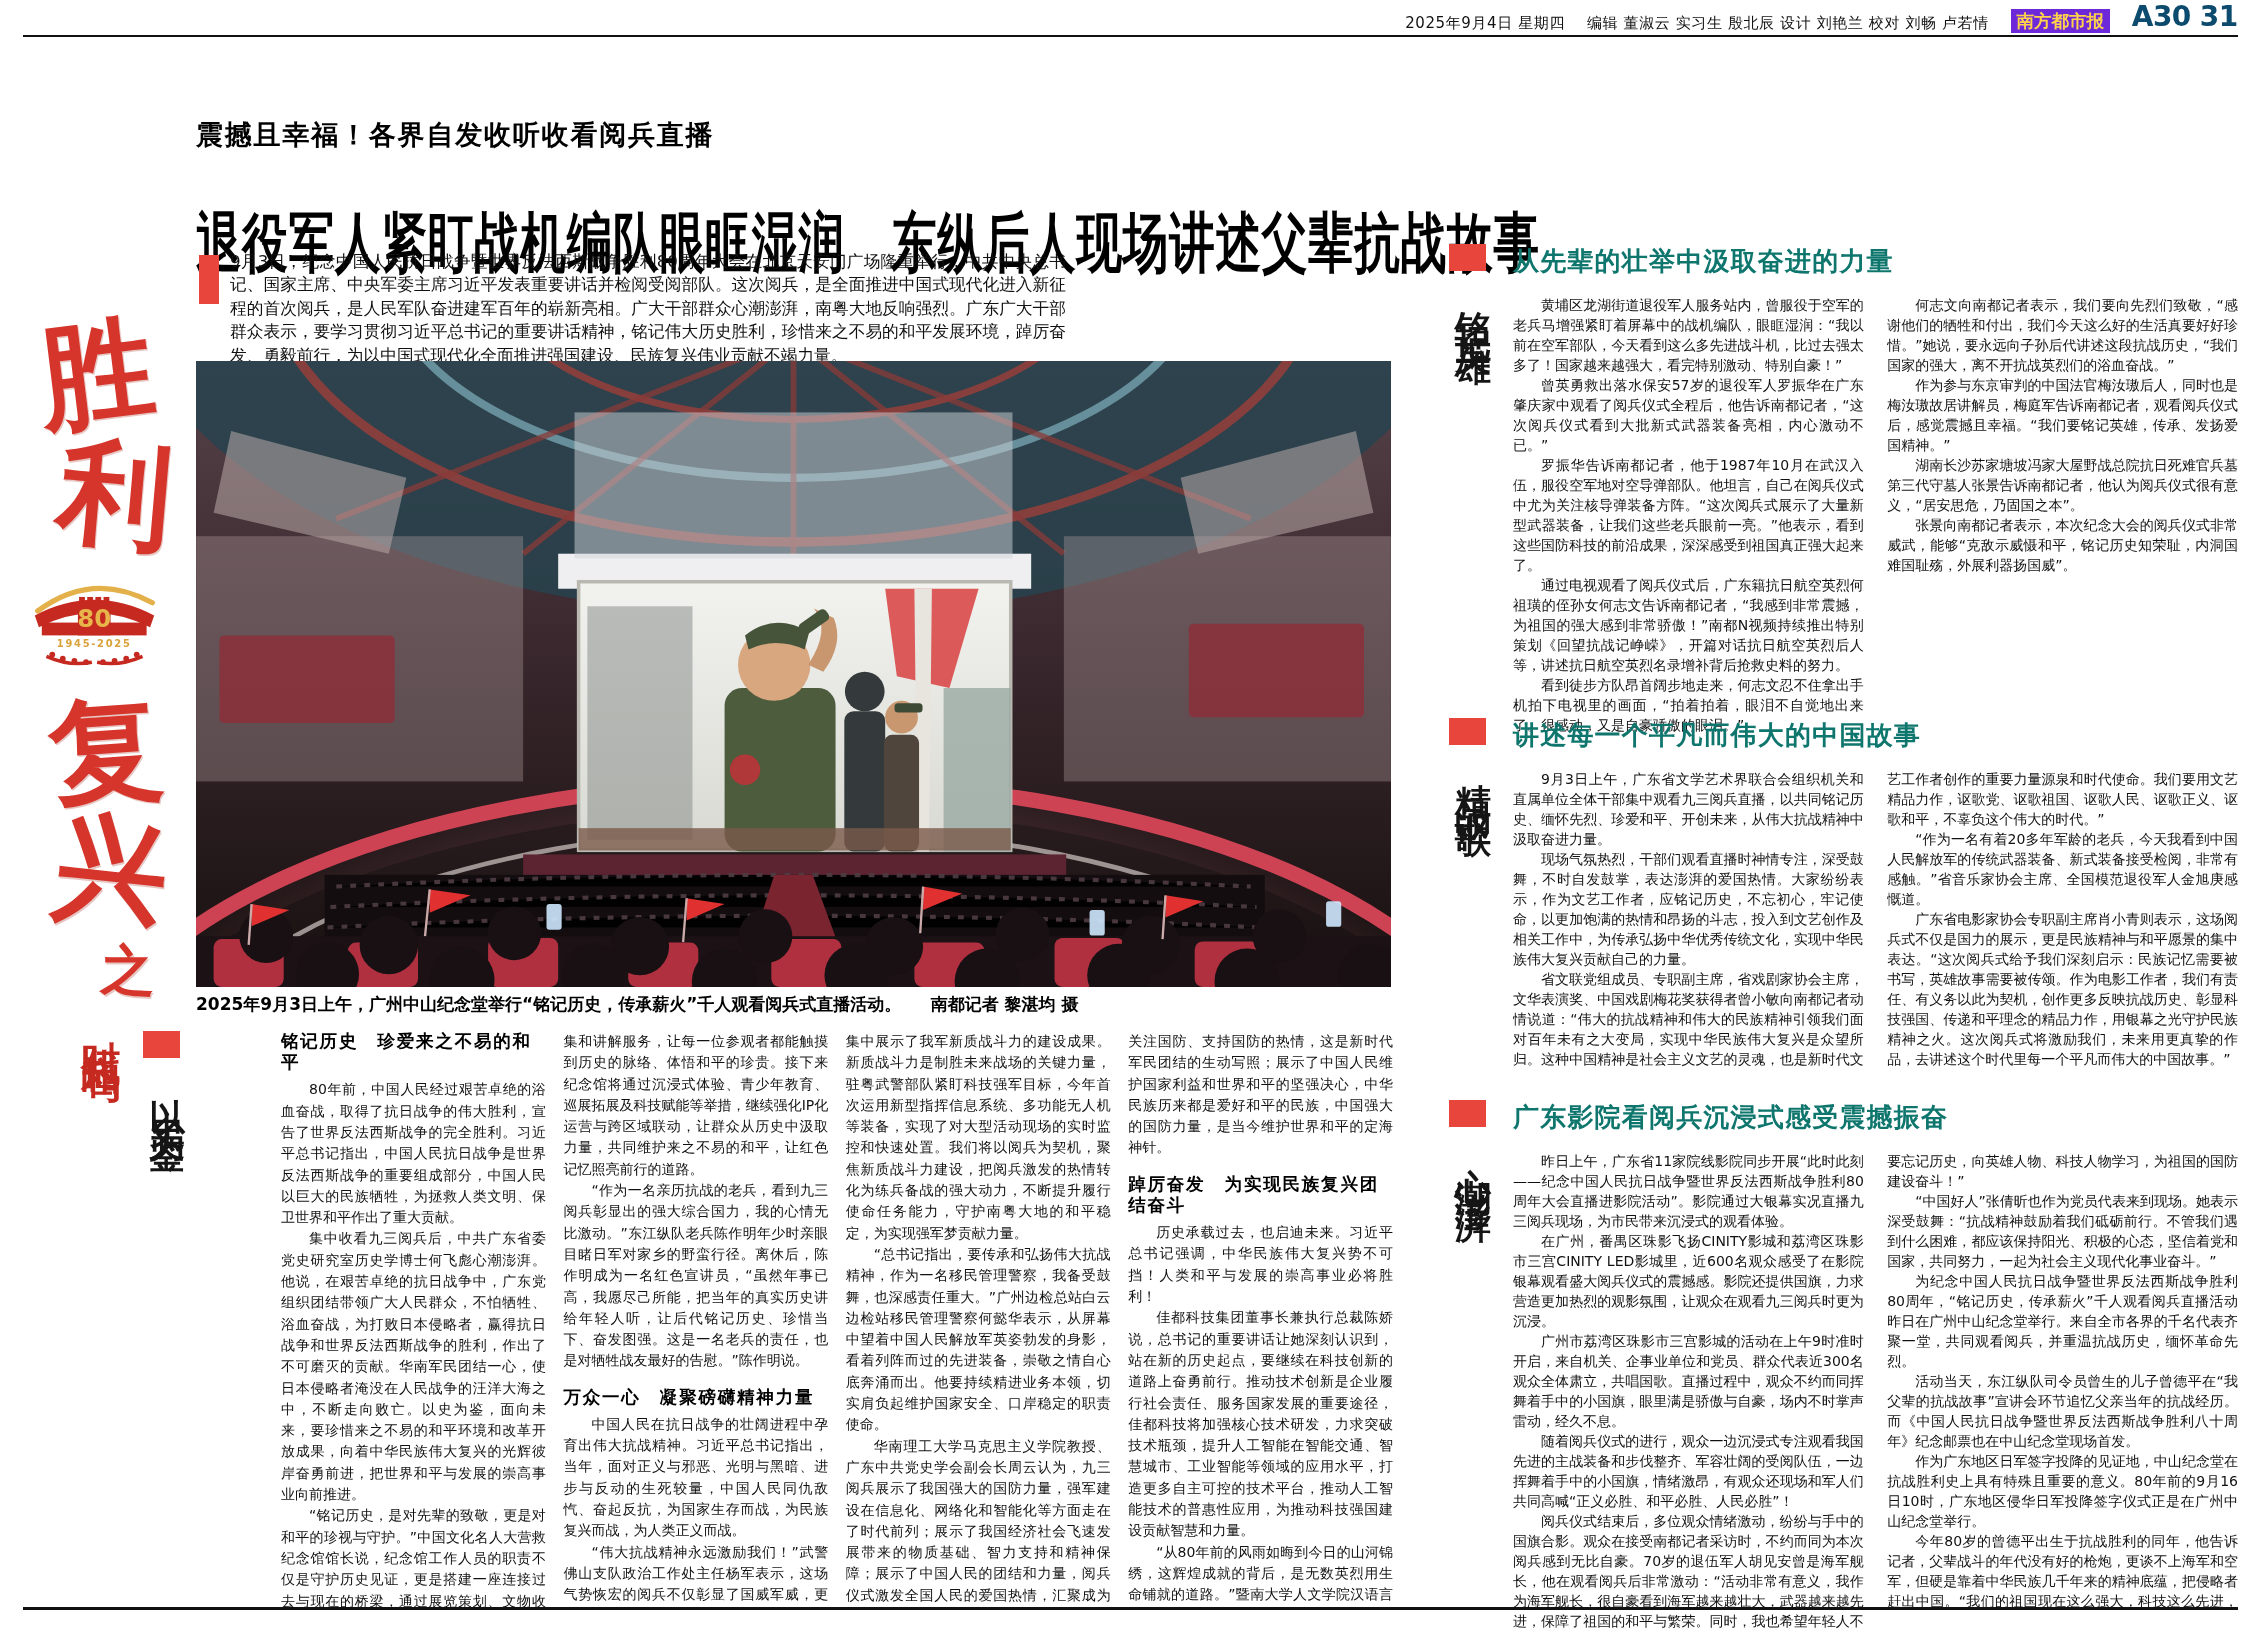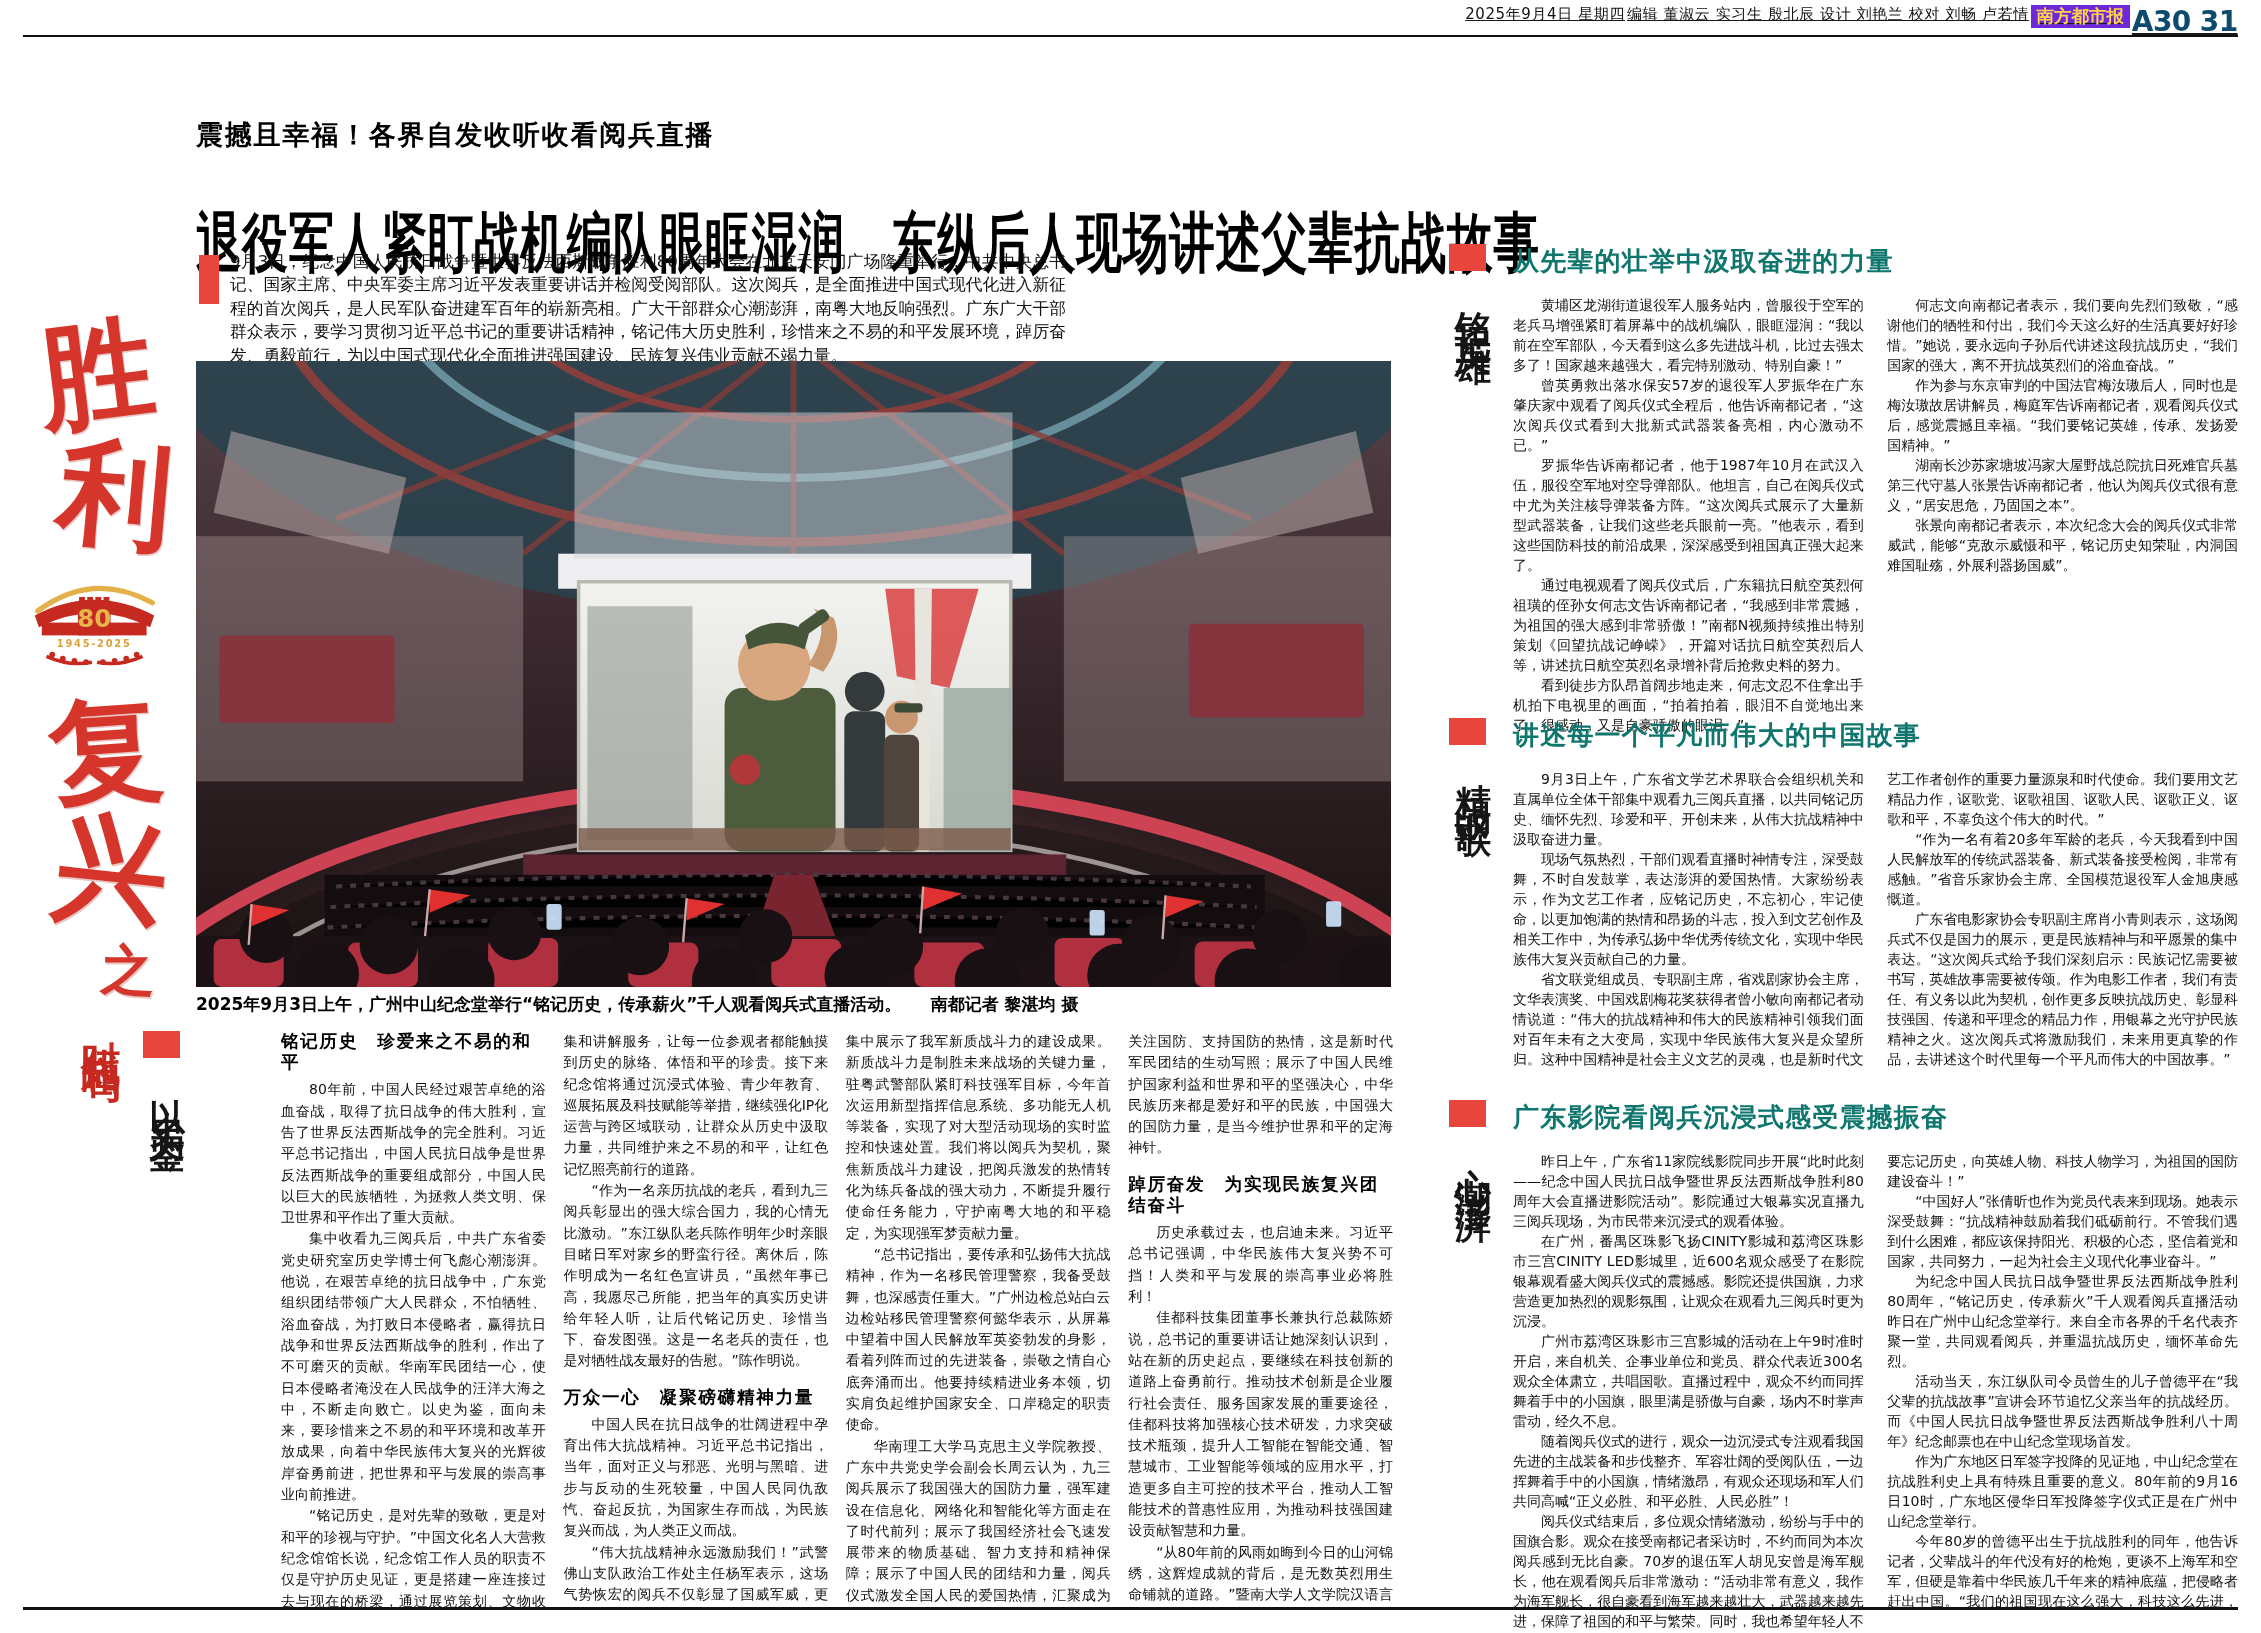--- a/index.html
+++ b/index.html
@@ -3,21 +3,21 @@
 <meta charset="utf-8">
 <style>
   html,body{margin:0;padding:0;}
   body{
     width:2261px;height:1634px;position:relative;background:#ffffff;
     font-family:"DejaVu Sans","Liberation Sans",sans-serif;color:#1a1a1a;
     overflow:hidden;
   }
   
   .meta-bar{position:absolute;top:4.7px;left:23.4px;right:23.4px;height:28px;
-    display:flex;align-items:flex-start;justify-content:flex-end;gap:2px;text-decoration:underline;}
+    display:flex;align-items:flex-end;justify-content:flex-end;gap:22px;}
   .meta-text{font-size:15px;color:#111;letter-spacing:0.6px;}
   .masthead-box{background:#6d28d9;color:#ffd24a;font-weight:bold;font-size:17.5px;
     padding:1.2px 5.8px;line-height:1.2;font-family:"DejaVu Serif","Liberation Serif",serif;}
   .page-no{font-size:28px;font-weight:900;letter-spacing:-0.6px;color:#0c4a6e;}
   .top-rule{position:absolute;top:35px;left:23.4px;right:23.4px;height:1.8px;background:#111;}
   .bottom-rule{position:absolute;top:1607px;left:23.4px;right:23.4px;height:2.9px;background:#111;}
 
   
   .left-rail{position:absolute;left:11.7px;top:316px;width:175px;}
   .callig{font-family:"DejaVu Serif","Liberation Serif",serif;color:#d6352b;

